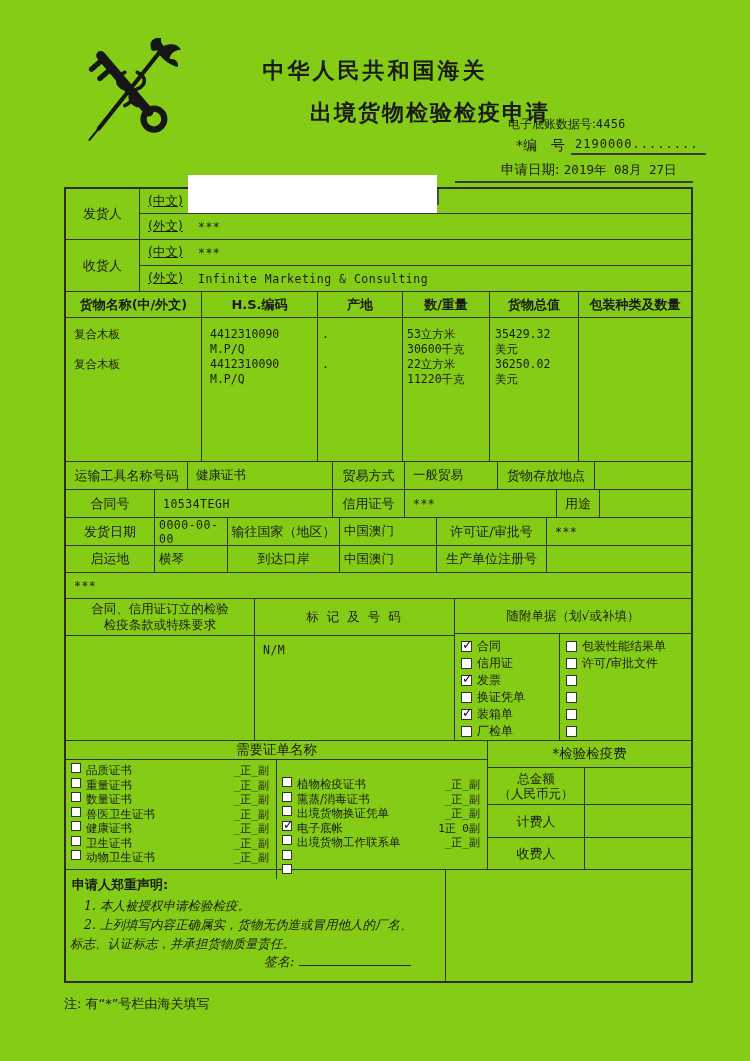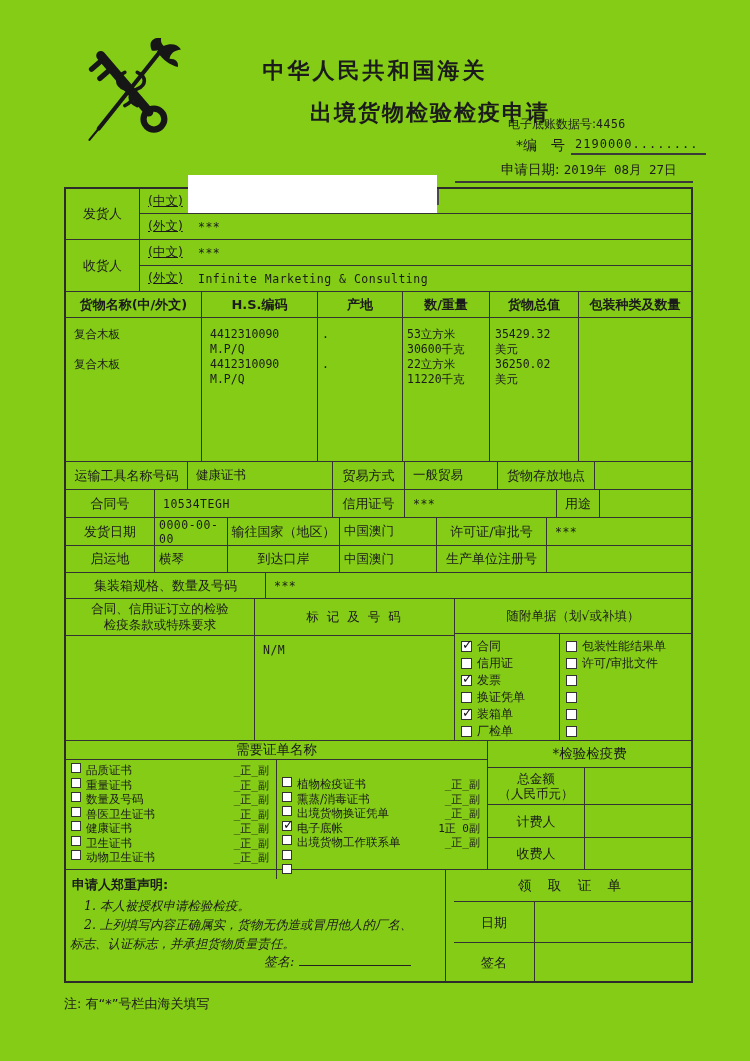--- a/index.html
+++ b/index.html
@@ -204,21 +204,20 @@
     <div class="row" style="height:27px">
       <div class="c lab" style="width:89px">启运地</div>
       <div class="c val" style="width:73px;padding-left:4px">横琴</div>
       <div class="c lab" style="width:112px">到达口岸</div>
       <div class="c val" style="width:97px;padding-left:4px">中国澳门</div>
       <div class="c lab" style="width:110px">生产单位注册号</div>
       <div class="c nr fx val"></div>
     </div>
 
     <div class="row" style="height:26px">
-      <div class="c lab" style="width:200px">集装箱规格、数量及号码</div>
       <div class="c nr fx val mono">***</div>
     </div>
 
     <div class="row" style="height:142px">
       <div class="c col" style="width:189px">
         <div class="th">合同、信用证订立的检验
 检疫条款或特殊要求</div>
         <div style="flex:1"></div>
       </div>
       <div class="c col" style="width:200px">
@@ -324,21 +323,21 @@
                 <span class="cb" style="width:10px;height:10px">
                   <i></i>
                 </span>
                 <span>重量证书</span>
                 <span class="copies">_正_副</span>
               </div>
             <div class="certrow">
                 <span class="cb" style="width:10px;height:10px">
                   <i></i>
                 </span>
-                <span>数量及号码</span>
+                <span>数量证书</span>
                 <span class="copies">_正_副</span>
               </div>
             <div class="certrow">
                 <span class="cb" style="width:10px;height:10px">
                   <i></i>
                 </span>
                 <span>兽医卫生证书</span>
                 <span class="copies">_正_副</span>
               </div>
             <div class="certrow">
@@ -433,31 +432,20 @@
     </div>
 
     <div class="row last">
       <div class="c" style="width:380px">
         <div class="decl-title">申请人郑重声明:</div>
         <div class="decl-line ind">1. 本人被授权申请检验检疫。</div>
         <div class="decl-line ind">2. 上列填写内容正确属实，货物无伪造或冒用他人的厂名、</div>
         <div class="decl-line">标志、认证标志，并承担货物质量责任。</div>
         <div class="signline"><span>签名:</span> <u></u></div>
       </div>
-      <div class="c nr fx col">
-        <div class="pickup-h">领 取 证 单</div>
-        <div class="feerow" style="height:41px">
-          <div class="feelab" style="width:81px;font-size:13px">日期</div>
-          <div class="fx val"></div>
-        </div>
-        <div class="feerow lastf">
-          <div class="feelab" style="width:81px;font-size:13px">签名</div>
-          <div class="fx val"></div>
-        </div>
-      </div>
     </div>
   </div>
 
   <div class="redact"></div>
   <div class="redact-tick"></div>
 
   <div class="footnote">注: 有“*”号栏由海关填写</div>
 </div>
 
 </body></html>

